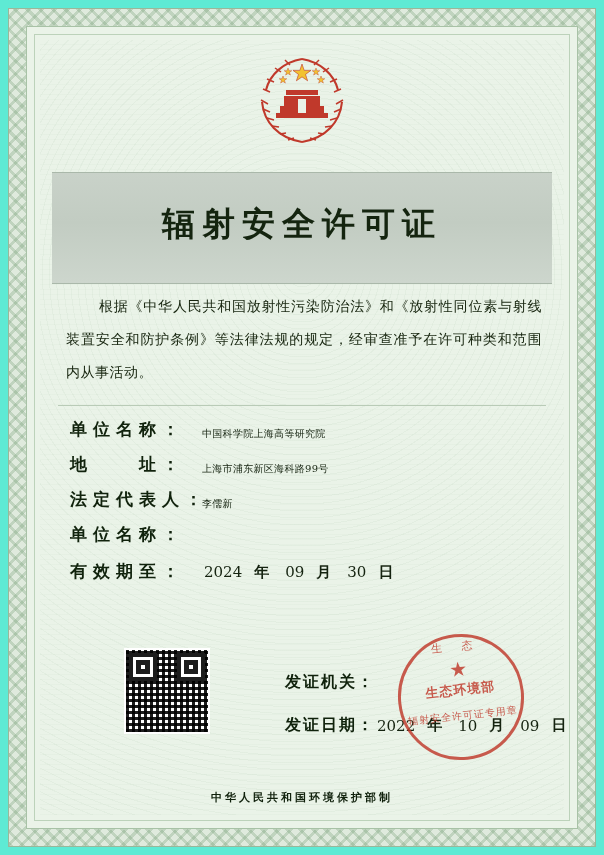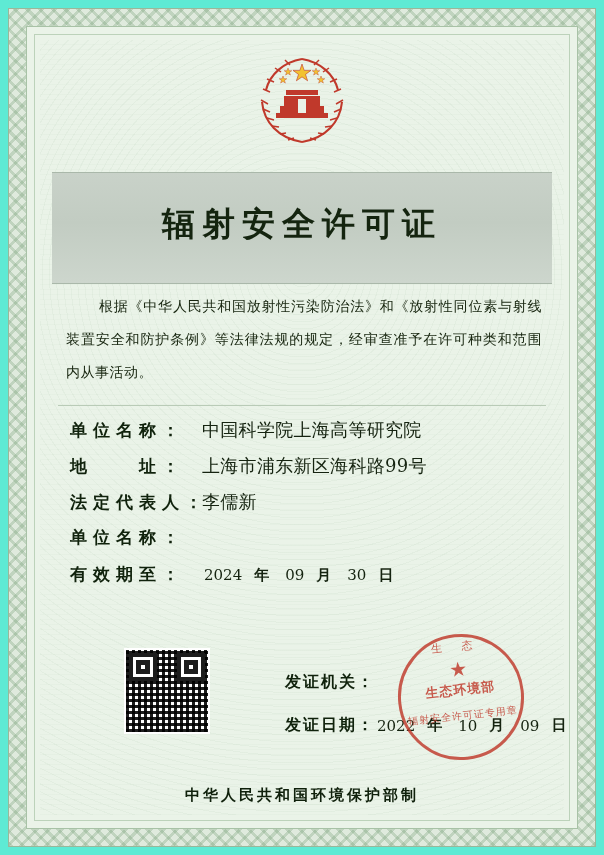--- a/index.html
+++ b/index.html
@@ -135,21 +135,21 @@
     width: 132px;
     flex: 0 0 132px;
     font-size: 17px;
     font-weight: bold;
     color: #10220c;
     letter-spacing: 6px;
     font-family: "DejaVu Serif", serif;
     white-space: nowrap;
   }
   .field-value {
-    font-size: 18px;
+    font-size: 10px;
     color: #152310;
     font-family: "DejaVu Serif", serif;
     letter-spacing: 0.3px;
   }
 
   
   .cert-no-row {
     margin-top: 20px;
   }
 
@@ -269,21 +269,21 @@
     letter-spacing: 1px;
     font-family: "DejaVu Serif", serif;
   }
 
   
   .footer {
     position: absolute;
     left: 0; right: 0;
     bottom: 10px;
     text-align: center;
-    font-size: 15px;
+    font-size: 11px;
     font-weight: bold;
     letter-spacing: 3px;
     color: #0f200b;
     font-family: "DejaVu Serif", serif;
   }
 </style>
 </head>
 <body>
 
 <div class="certificate">

